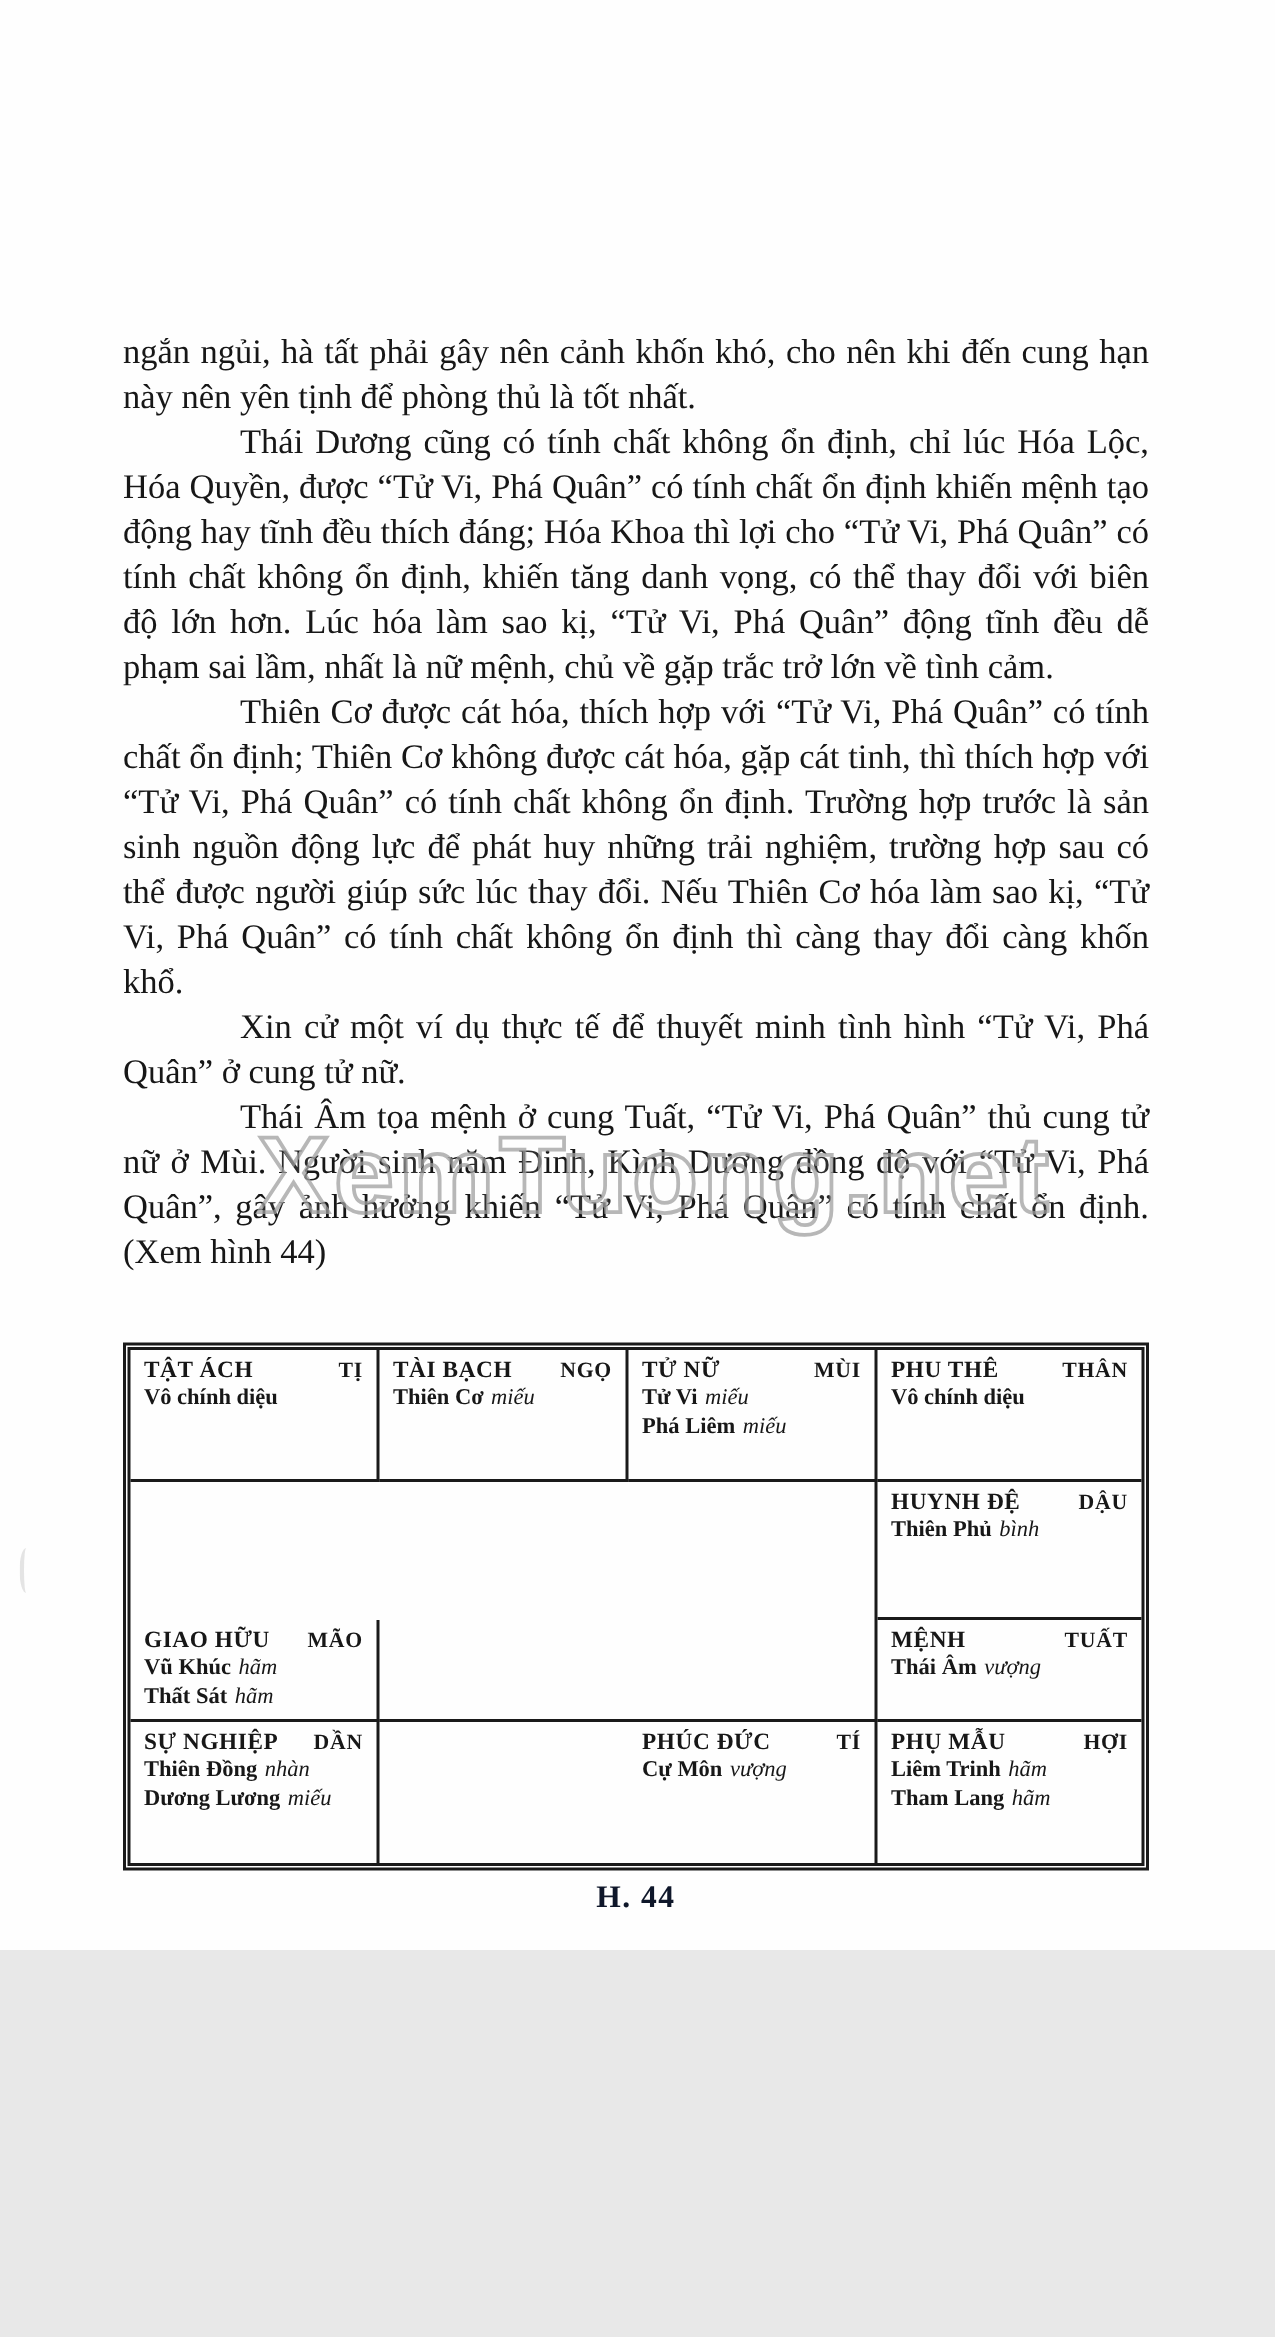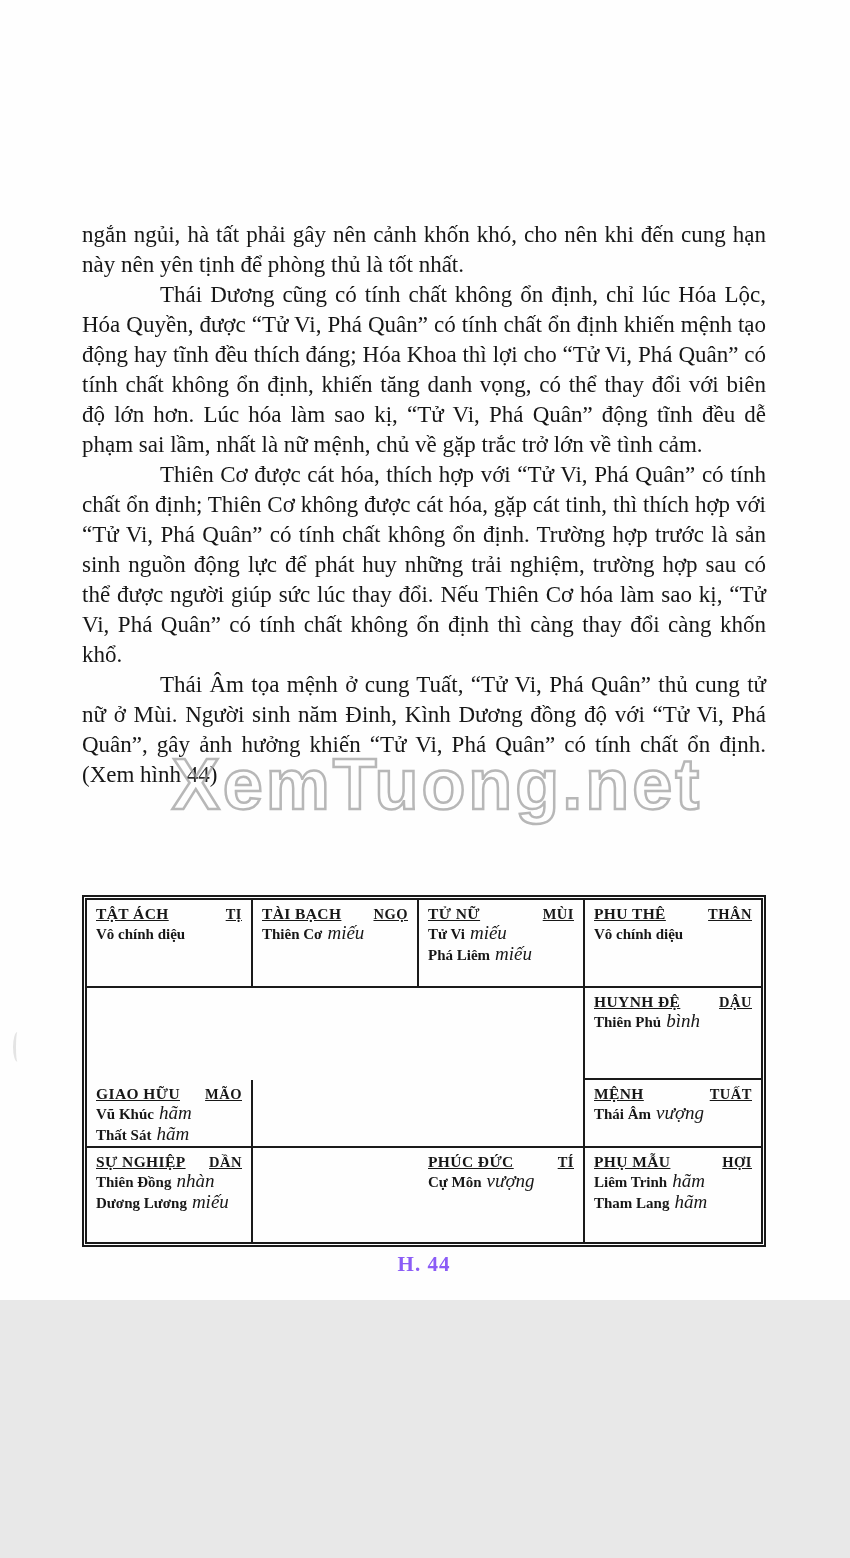--- a/index.html
+++ b/index.html
@@ -33,30 +33,30 @@
     grid-template-columns:166px 166px 166px 176px;
     grid-template-rows:88px 92px 68px 94px;
     background:#fefefe;
   }
   .cell{
     box-sizing:border-box;border-right:2px solid #1a1a1a;border-bottom:2px solid #1a1a1a;
     padding:5px 9px 4px 9px;overflow:hidden;
   }
   .cell.c4{border-right:none;}
   .cell.r4{border-bottom:none;}
-  .cell-head{display:flex;justify-content:space-between;align-items:baseline;text-decoration:underline;}
+  .cell-head{display:flex;justify-content:space-between;align-items:baseline;}
   .palace{font-weight:bold;font-size:15.5px;letter-spacing:.4px;white-space:nowrap;}
   .branch{font-size:14.5px;font-weight:bold;letter-spacing:.5px;white-space:nowrap;}
   .star-line{font-size:15px;line-height:19px;white-space:nowrap;}
   .sname{font-weight:bold;}
-  .sstat{font-style:italic;font-size:19px;margin-left:5px;}
+  .sstat{font-style:italic;font-size:15px;margin-left:5px;}
   
   .fig-caption{
     position:absolute;left:82px;top:1252px;width:684px;text-align:center;
-    font-weight:bold;font-size:21px;letter-spacing:1px;color:#8b5cf6;
+    font-weight:bold;font-size:21px;letter-spacing:1px;color:#0f172a;
   }
   .page-number{
     position:absolute;left:84px;top:1312px;font-style:italic;
     font-size:21px;color:#14532d;
   }
   .running-title{
     position:absolute;left:82px;top:1306px;width:684px;text-align:right;
     font-family:"Liberation Sans",sans-serif;font-weight:bold;font-size:17.5px;
     transform:scaleX(.94);transform-origin:right center;
     letter-spacing:.2px;color:#111;white-space:nowrap;
@@ -75,20 +75,21 @@
 </style>
 </head>
 <body>
 
 <div class="page">
 
   <div class="text-block">
     <p class="no-indent">ngắn ngủi, hà tất phải gây nên cảnh khốn khó, cho nên khi đến cung hạn này nên yên tịnh để phòng thủ là tốt nhất.</p>
     <p>Thái Dương cũng có tính chất không ổn định, chỉ lúc Hóa Lộc, Hóa Quyền, được “Tử Vi, Phá Quân” có tính chất ổn định khiến mệnh tạo động hay tĩnh đều thích đáng; Hóa Khoa thì lợi cho “Tử Vi, Phá Quân” có tính chất không ổn định, khiến tăng danh vọng, có thể thay đổi với biên độ lớn hơn. Lúc hóa làm sao kị, “Tử Vi, Phá Quân” động tĩnh đều dễ phạm sai lầm, nhất là nữ mệnh, chủ về gặp trắc trở lớn về tình cảm.</p>
     <p>Thiên Cơ được cát hóa, thích hợp với “Tử Vi, Phá Quân” có tính chất ổn định; Thiên Cơ không được cát hóa, gặp cát tinh, thì thích hợp với “Tử Vi, Phá Quân” có tính chất không ổn định. Trường hợp trước là sản sinh nguồn động lực để phát huy những trải nghiệm, trường hợp sau có thể được người giúp sức lúc thay đổi. Nếu Thiên Cơ hóa làm sao kị, “Tử Vi, Phá Quân” có tính chất không ổn định thì càng thay đổi càng khốn khổ.</p>
+    <p>Xin cử một ví dụ thực tế để thuyết minh tình hình “Tử Vi, Phá Quân” ở cung tử nữ.</p>
     <p>Thái Âm tọa mệnh ở cung Tuất, “Tử Vi, Phá Quân” thủ cung tử nữ ở Mùi. Người sinh năm Đinh, Kình Dương đồng độ với “Tử Vi, Phá Quân”, gây ảnh hưởng khiến “Tử Vi, Phá Quân” có tính chất ổn định. (Xem hình 44)</p>
   </div>
 
   <div class="watermark">XemTuong.net</div>
 
   <div class="chart-grid">
 
     <div class="cell" style="grid-area:1/1">
       <div class="cell-head">
           <span class="palace">TẬT ÁCH</span>

